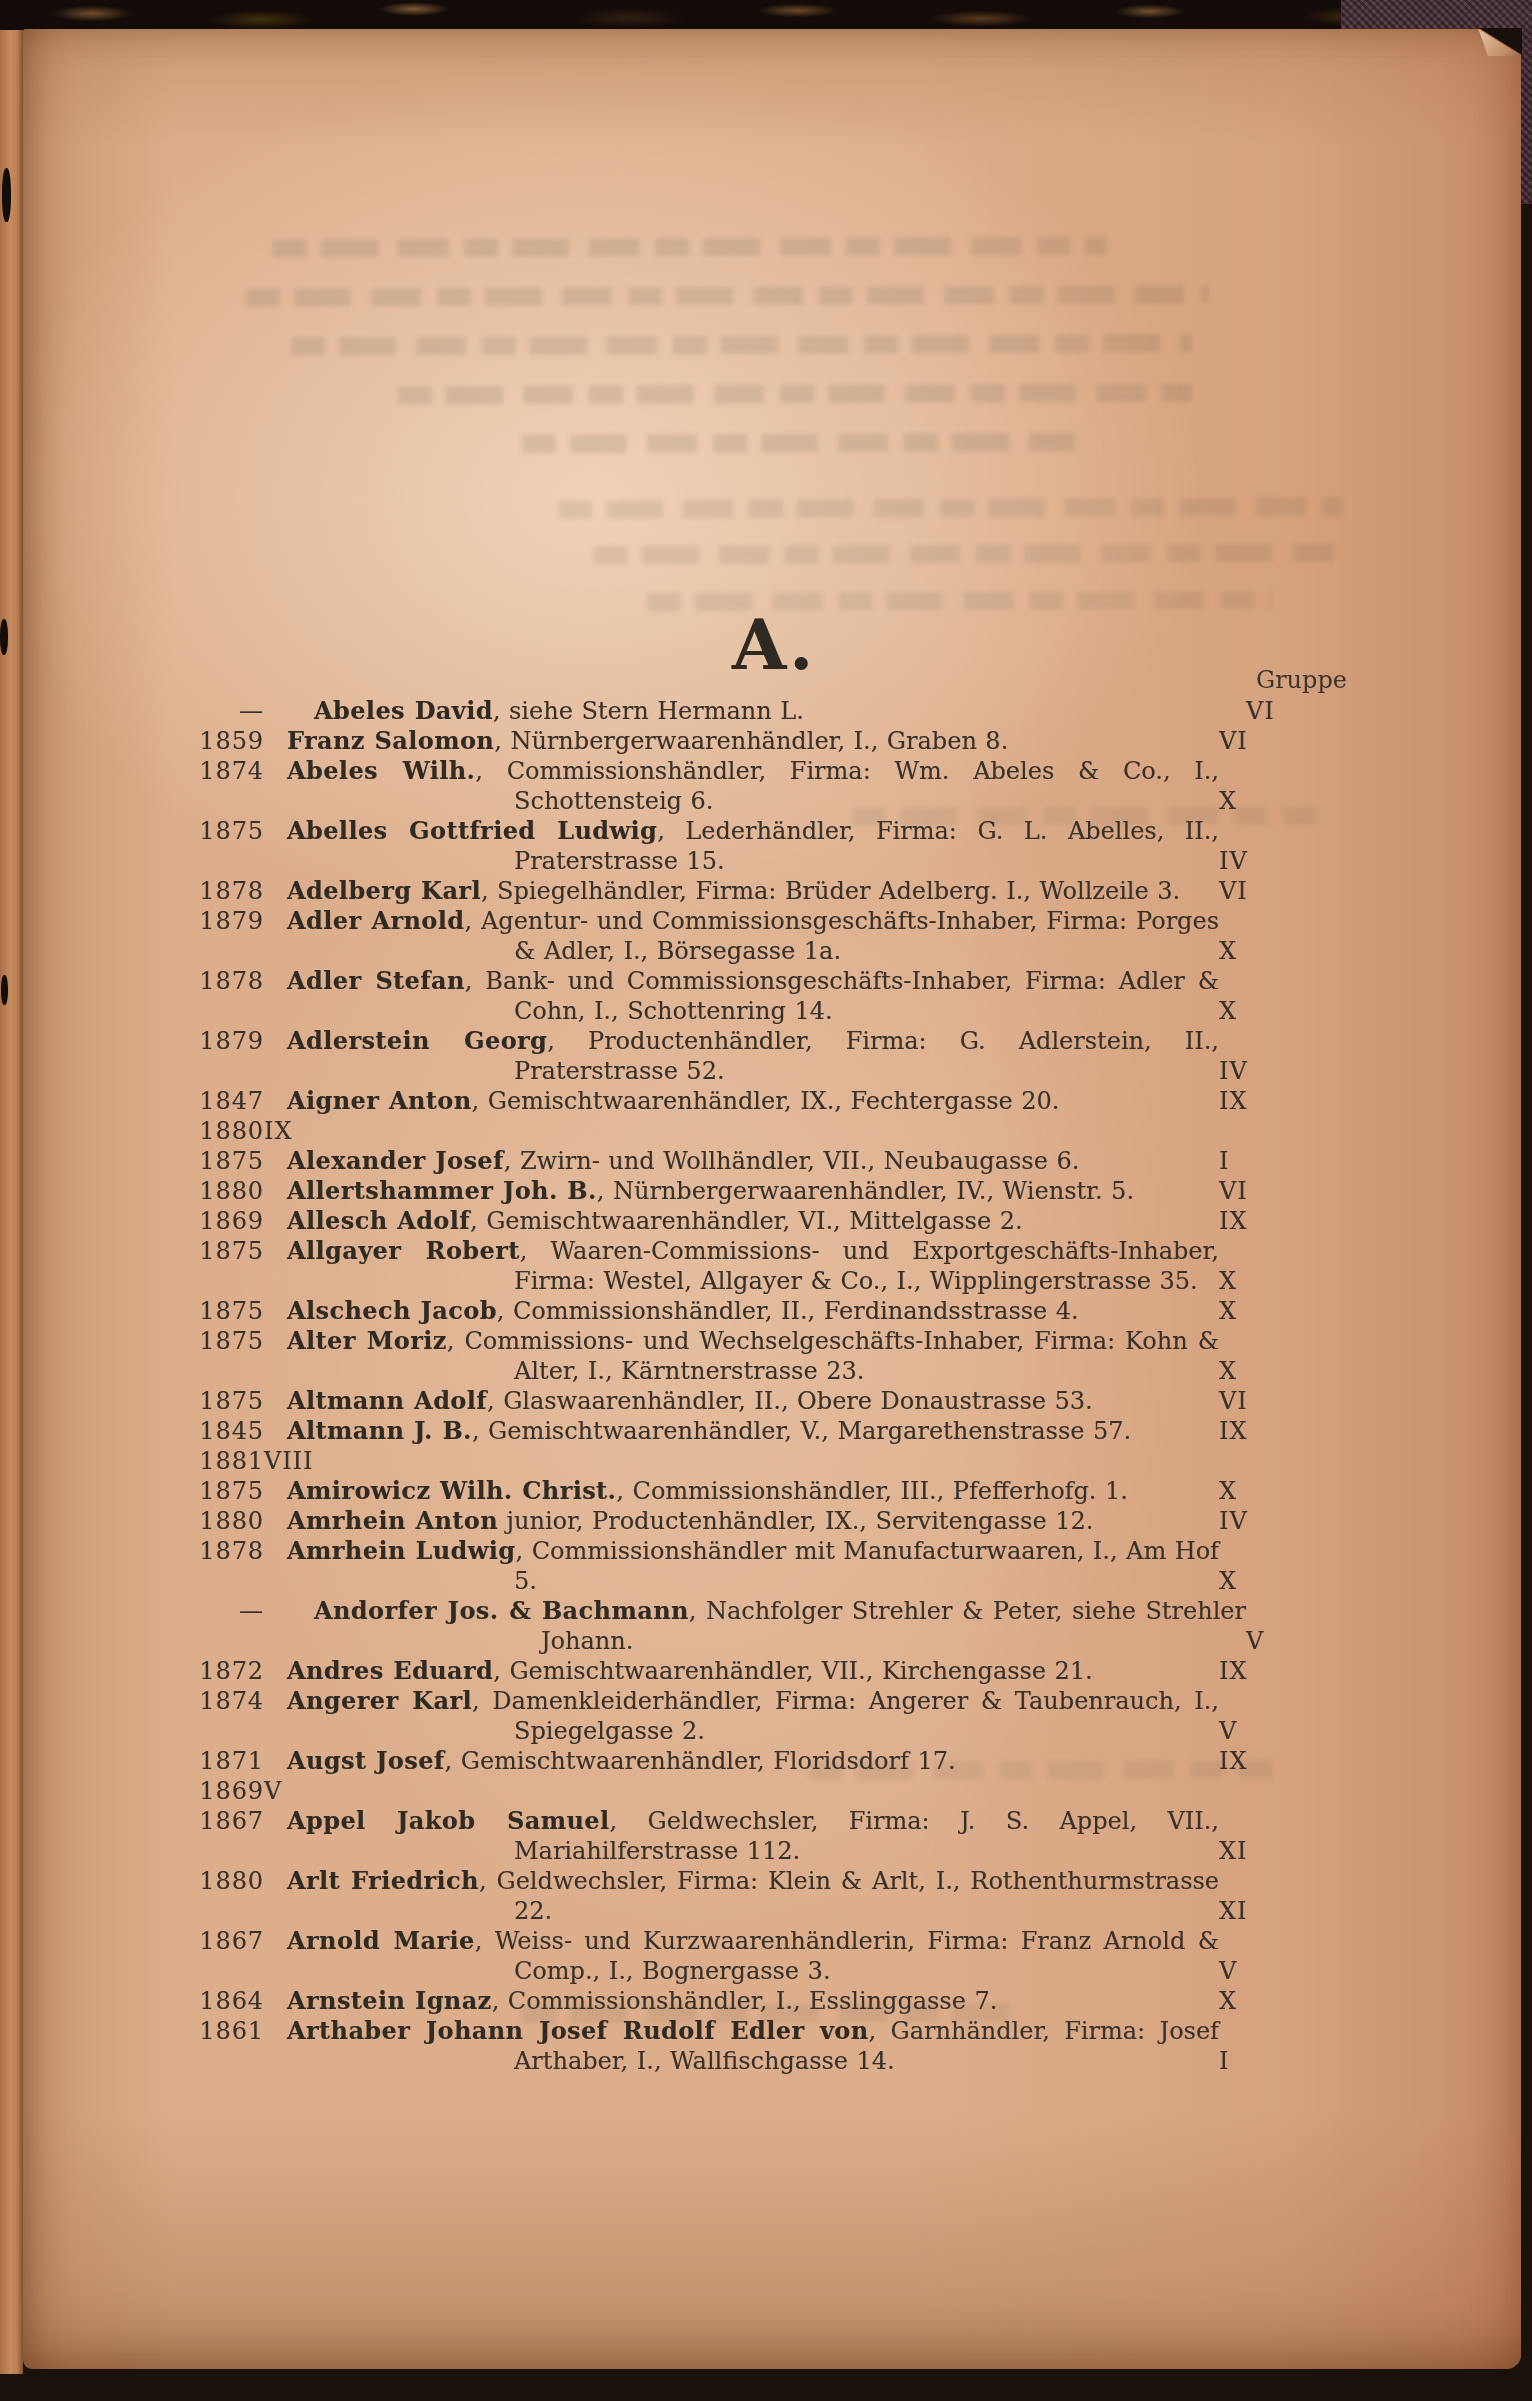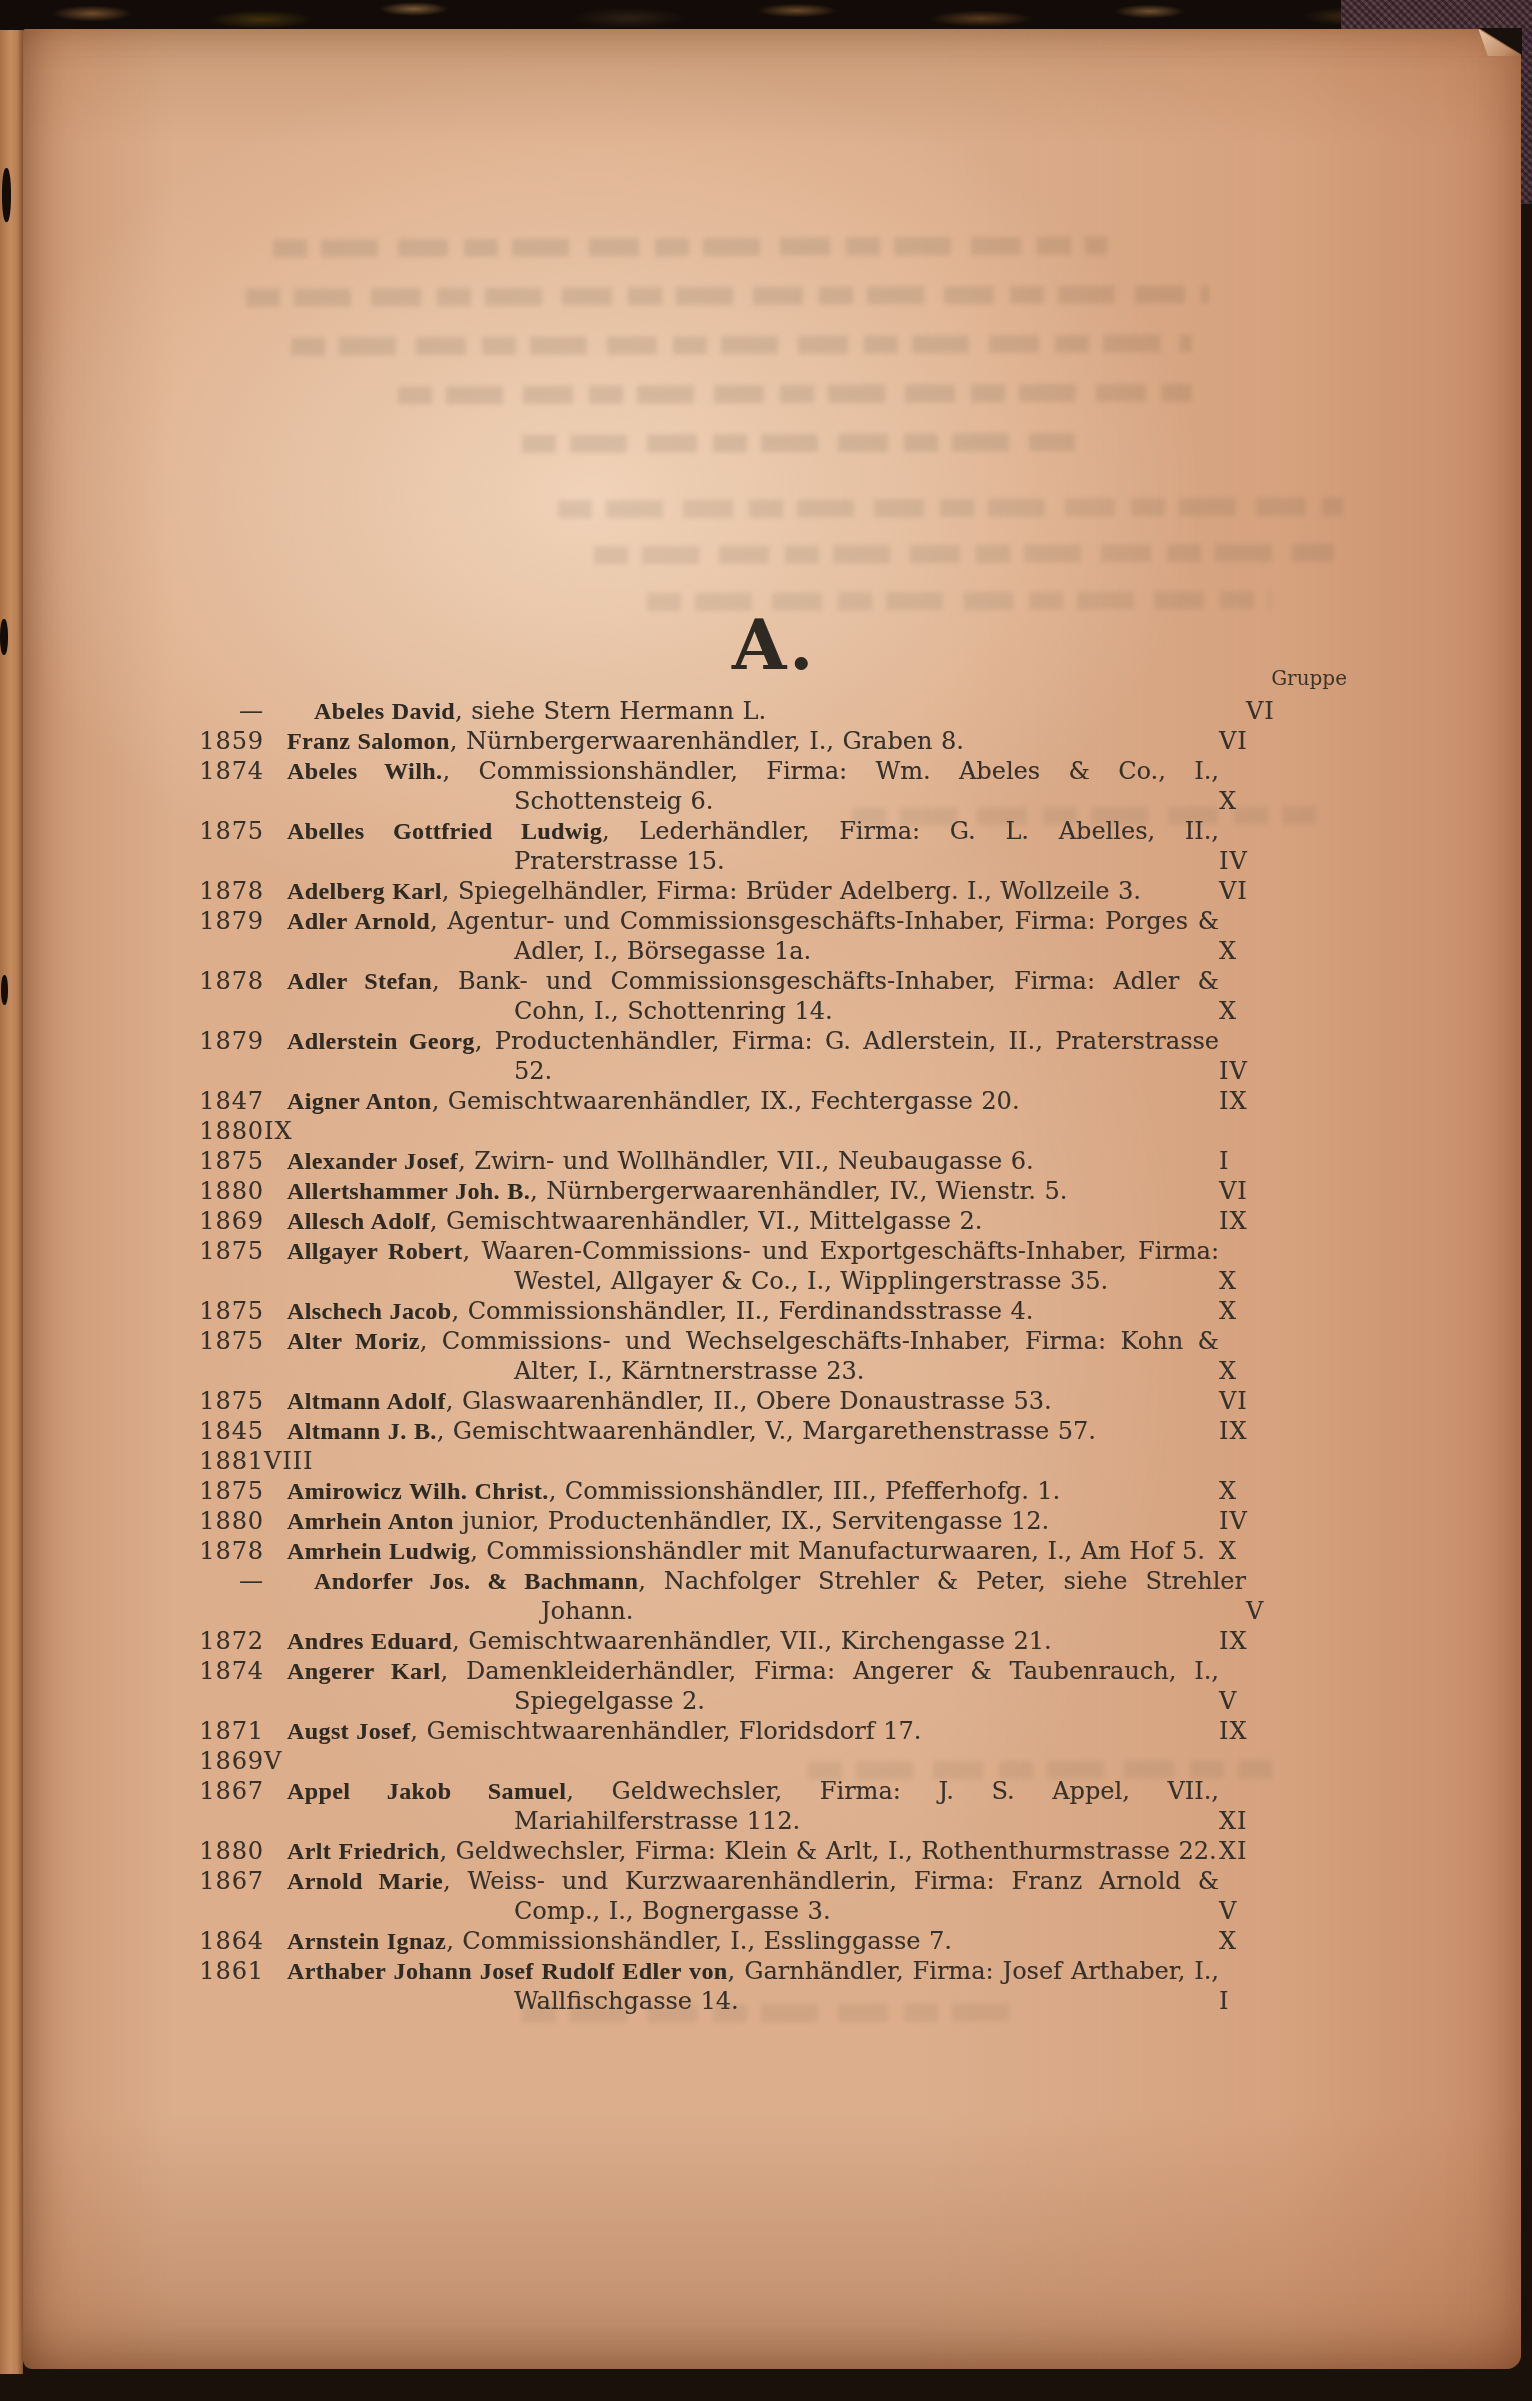--- a/index.html
+++ b/index.html
@@ -75,34 +75,34 @@
     filter:blur(2.7px);opacity:.15;transform:rotate(-.2deg);
   }
   
   .section-heading{
     position:absolute;top:574px;left:751px;transform:translateX(-50%);
     font-size:70px;font-weight:bold;color:#2e2922;letter-spacing:2.7px;
     text-shadow:0.4px 0.4px 0 rgba(46,41,34,.4);
   }
   .gruppe-header{
     position:absolute;top:637px;left:1146px;width:178px;text-align:right;
-    font-size:20px;color:#3a342b;
+    font-size:24px;color:#3a342b;
   }
   .entries{
     position:absolute;left:138px;top:667px;width:1182px;
     font-size:24px;line-height:30px;color:#37312a;
     text-shadow:0.3px 0.3px 0 rgba(60,50,40,.3);
   }
   .entry{display:flex;align-items:flex-start;}
   .entry .year{width:103px;text-align:right;flex:none;letter-spacing:0.9px;}
   .entry .etext{
     flex:none;width:932px;box-sizing:border-box;margin-left:23px;
     padding-left:227px;text-indent:-227px;text-align:justify;word-spacing:0.9px;
   }
-  .entry .name{font-weight:bold;letter-spacing:0.4px;color:#2f2a22;font-family:Liberation Serif, serif;}
+  .entry .name{font-weight:bold;letter-spacing:0.4px;color:#2f2a22;}
   .entry .gruppe{flex:1 1 auto;text-align:left;align-self:flex-end;letter-spacing:0.9px;}
 </style>
 </head>
 <body>
 
 <div class="binding-top"></div>
 <div class="cloth-corner"></div>
 <div class="cloth-edge"></div>
 <div class="left-stack">
   <div class="nick" style="left:1.8px;top:138px;width:9px;height:54px;"></div>

